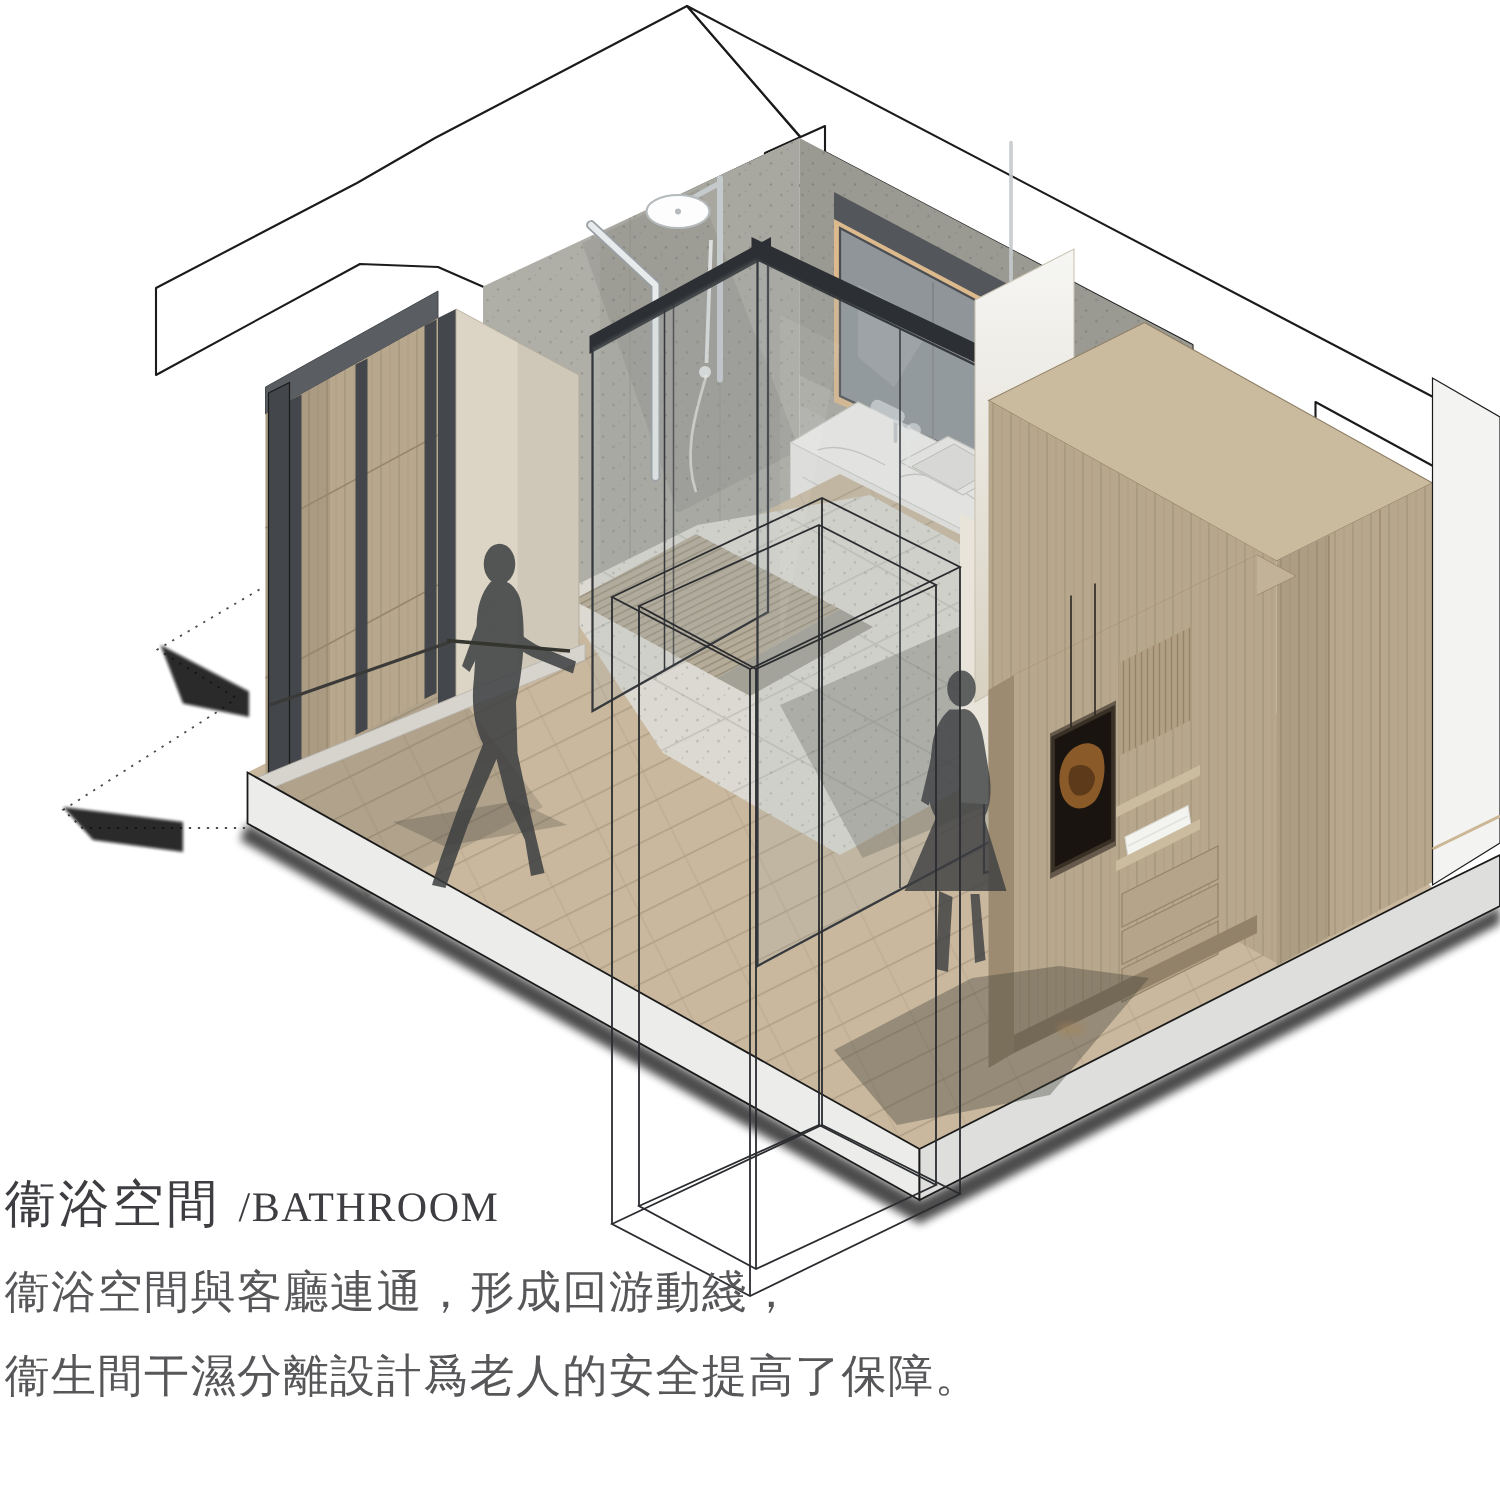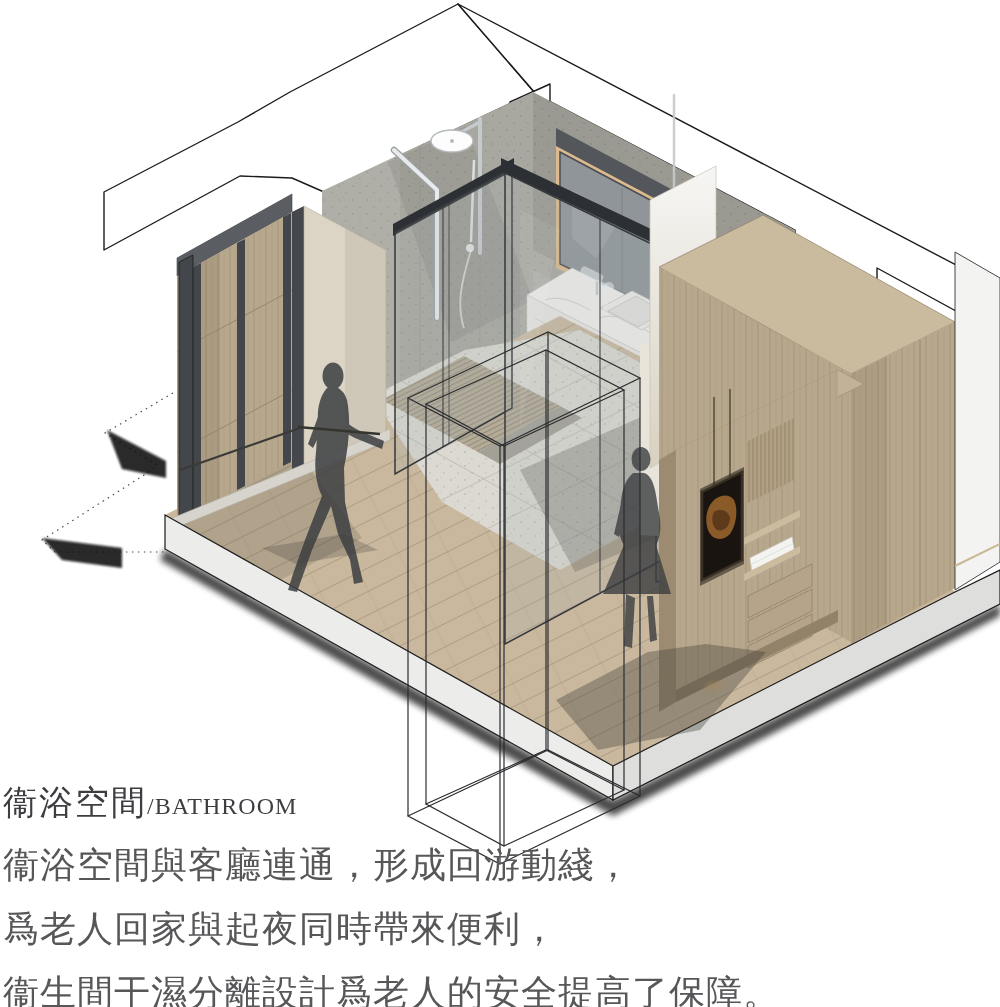--- a/index.html
+++ b/index.html
@@ -19,22 +19,22 @@
   .glassP{fill:#a7b1b1;fill-opacity:.20;stroke:var(--glassLine);stroke-width:1.5;}
   .wire{fill:none;stroke:#2a2c2f;stroke-width:1.2;}
   .chromeL{stroke:var(--chrome);fill:none;stroke-linecap:round;}
   .sil{fill:var(--silhouette);}
   .shad{fill:var(--shadow);}
   .slabF{fill:var(--slabLight);stroke:var(--outline);stroke-width:1.2;}
   .slab2F{fill:var(--slabDark);stroke:var(--outline);stroke-width:1.2;}
   .caption{position:absolute;left:3px;top:780px;width:900px;}
   .title{color:var(--titleColor);}
   .t-zh{font-size:34px;letter-spacing:2px;}
-  .t-en{font-size:24px;letter-spacing:1px;}
-  .line{color:var(--bodyColor);font-size:36px;margin:15px 0 0 0;letter-spacing:1px;}
+  .t-en{font-size:28px;margin-left:12px;letter-spacing:1px;}
+  .line{color:var(--bodyColor);font-size:30px;margin:15px 0 0 0;letter-spacing:1px;}
 </style>
 </head>
 <body>
 
 <svg id="scene" width="1000" height="1007" viewBox="0 0 1000 1007">
   <defs>
     <pattern id="plk" width="44" height="21" patternUnits="userSpaceOnUse" patternTransform="rotate(-26.5)">
       <line x1="0" y1="0.5" x2="44" y2="0.5" stroke="#a8977e" stroke-width="1" opacity=".8"></line>
       <line x1="22" y1="0" x2="22" y2="21" stroke="#a8977e" stroke-width=".7" opacity=".45"></line>
     </pattern>
@@ -274,15 +274,14 @@
     <polygon points="107,430 166,461 166,478 122,469" fill="#0c0c0c" opacity=".88" filter="url(#b1)"></polygon>
     <polygon points="42,538 122,548 122,568 62,560" fill="#0c0c0c" opacity=".88" filter="url(#b1)"></polygon>
   </g>
 </svg>
 
 <div class="caption">
   <div class="title">
     <span class="t-zh">衞浴空間</span><span class="t-en">/BATHROOM</span>
   </div>
   <p class="line">衞浴空間與客廳連通，形成回游動綫，</p>
-  <p class="line">爲老人回家與起夜同時帶來便利，</p>
   <p class="line">衞生間干濕分離設計爲老人的安全提高了保障。</p>
 </div>
 
 </body></html>

